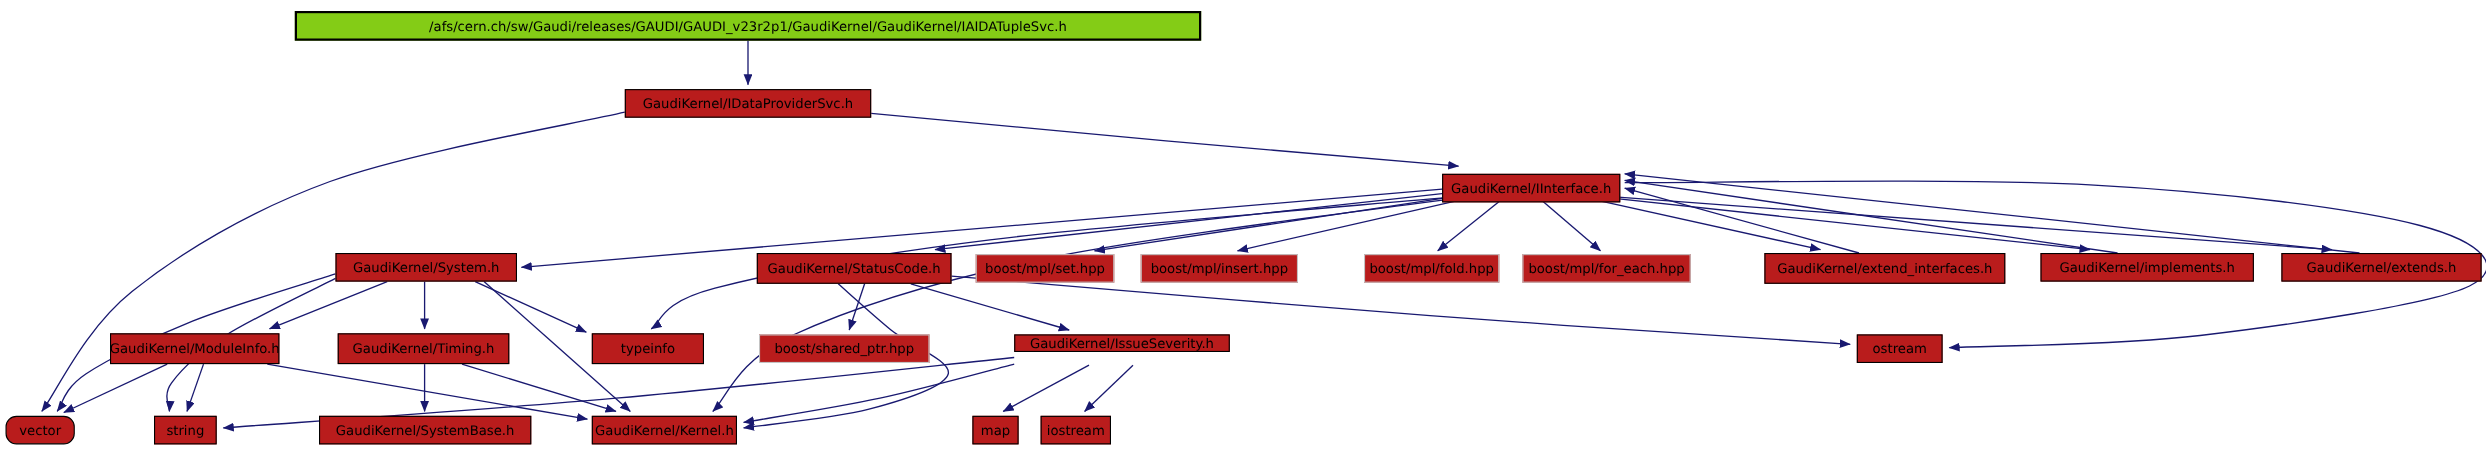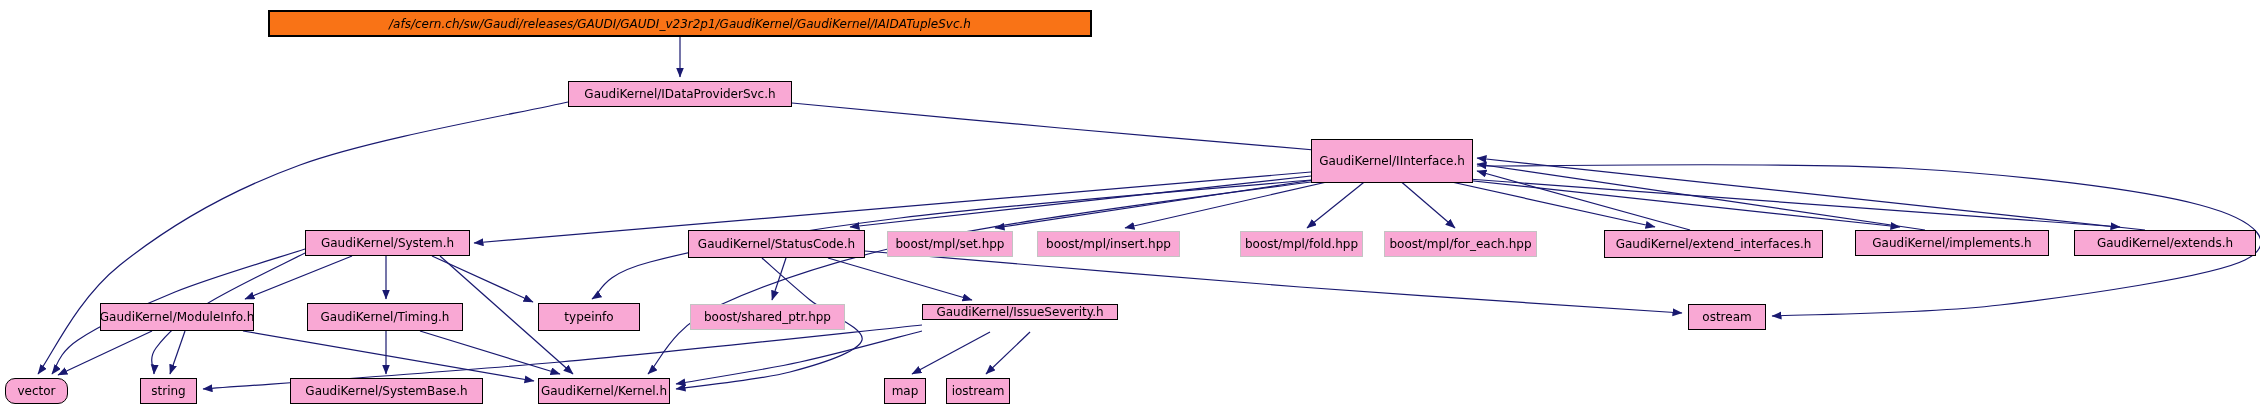--- a/index.html
+++ b/index.html
@@ -1,22 +1,22 @@
 <!DOCTYPE html>
 <html><head>
 <meta charset="utf-8">
 <style>
   html,body{margin:0;padding:0;background:#ffffff;}
   #canvas{position:relative;width:2260px;height:411px;background:#ffffff;overflow:hidden;
           font-family:"DejaVu Sans","Liberation Sans",sans-serif;}
   #edges{position:absolute;left:0;top:0;width:2260px;height:411px;}
   .node{position:absolute;display:flex;align-items:center;justify-content:center;
-        background:#f9a8d4;border:1px solid #000000;box-sizing:border-box;
+        background:#b91c1c;border:1px solid #000000;box-sizing:border-box;
         font-size:12px;color:#000000;white-space:nowrap;padding:0 6px;z-index:2;}
-  .node.root{background:#f97316;border:2px solid #000000;font-size:12px;font-style:italic;}
+  .node.root{background:#84cc16;border:2px solid #000000;font-size:12px;}
   .node.external{border:1px solid #c3c3c3;}
 </style>
 </head>
 <body>
 
 <div id="canvas">
   <svg id="edges" xmlns="http://www.w3.org/2000/svg">
     <defs>
       <marker id="arrow" markerWidth="11" markerHeight="9" refX="9.5" refY="4" orient="auto" markerUnits="userSpaceOnUse">
         <path d="M0,0 L10,4 L0,8 z" fill="#191970"></path>
@@ -58,21 +58,21 @@
         <path d="M865,251 C937.5,257 1163.8333333333333,276.6666666666667 1300,287 C1436.1666666666667,297.3333333333333 1618.3333333333333,308.6666666666667 1682,313" fill="none" stroke="#191970" stroke-width="1.2" marker-end="url(#arrow)"></path>
         <path d="M922,325 C861.6666666666666,331.1666666666667 679.8333333333334,351.3333333333333 560,362 C440.1666666666667,372.6666666666667 262.5,384.5 203,389" fill="none" stroke="#191970" stroke-width="1.2" marker-end="url(#arrow)"></path>
         <path d="M990,332 L912,374" fill="none" stroke="#191970" stroke-width="1.2" marker-end="url(#arrow)"></path>
         <path d="M1030,332 L986,374" fill="none" stroke="#191970" stroke-width="1.2" marker-end="url(#arrow)"></path>
         <path d="M922,331 C901.6666666666666,336.1666666666667 841,353.1666666666667 800,362 C759,370.8333333333333 696.6666666666666,380.3333333333333 676,384" fill="none" stroke="#191970" stroke-width="1.2" marker-end="url(#arrow)"></path>
       </g>
   </svg>
   <div id="nodes">
       <div class="node root" style="left: 268px; top: 10px; width: 824px; height: 27px;">/afs/cern.ch/sw/Gaudi/releases/GAUDI/GAUDI_v23r2p1/GaudiKernel/GaudiKernel/IAIDATupleSvc.h</div>
       <div class="node" style="left: 568px; top: 81px; width: 224px; height: 26px;">GaudiKernel/IDataProviderSvc.h</div>
-      <div class="node" style="left: 1311px; top: 139px; width: 162px; height: 44px; text-align: right;">GaudiKernel/IInterface.h</div>
+      <div class="node" style="left: 1311px; top: 158px; width: 162px; height: 26px; text-align: right;">GaudiKernel/IInterface.h</div>
       <div class="node" style="left: 305px; top: 230px; width: 165px; height: 26px;">GaudiKernel/System.h</div>
       <div class="node" style="left: 688px; top: 230px; width: 177px; height: 28px;">GaudiKernel/StatusCode.h</div>
       <div class="node external" style="left: 887px; top: 231px; width: 126px; height: 26px;">boost/mpl/set.hpp</div>
       <div class="node external" style="left: 1037px; top: 231px; width: 143px; height: 26px;">boost/mpl/insert.hpp</div>
       <div class="node external" style="left: 1240px; top: 231px; width: 123px; height: 26px;">boost/mpl/fold.hpp</div>
       <div class="node external" style="left: 1384px; top: 231px; width: 153px; height: 26px;">boost/mpl/for_each.hpp</div>
       <div class="node" style="left: 1604px; top: 230px; width: 219px; height: 28px;">GaudiKernel/extend_interfaces.h</div>
       <div class="node" style="left: 1855px; top: 230px; width: 194px; height: 26px;">GaudiKernel/implements.h</div>
       <div class="node" style="left: 2074px; top: 230px; width: 182px; height: 26px;">GaudiKernel/extends.h</div>
       <div class="node" style="left: 100px; top: 303px; width: 154px; height: 28px;">GaudiKernel/ModuleInfo.h</div>

